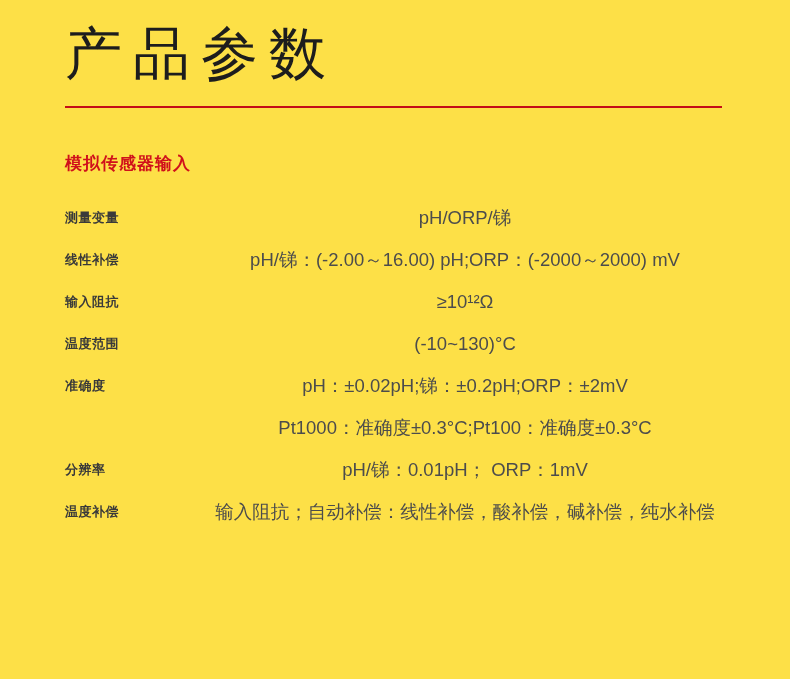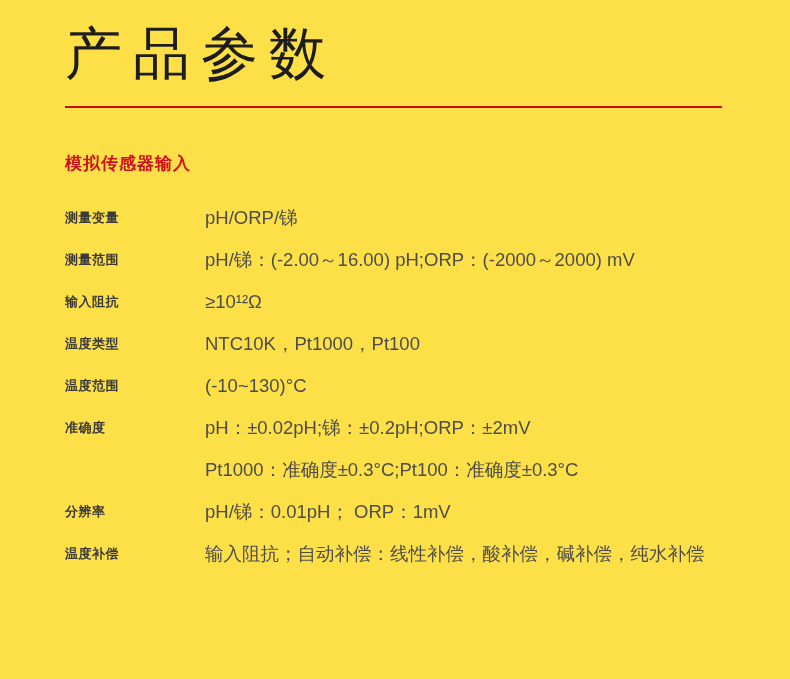--- a/index.html
+++ b/index.html
@@ -50,20 +50,21 @@
   .spec-label {
     flex: 0 0 140px;
     font-size: 13px;
     line-height: 42px;
     font-weight: 700;
     color: #3a3a3a;
     letter-spacing: 0.5px;
   }
   .spec-values {
     flex: 1 1 auto;
+    text-align: center;
   }
   .spec-value {
     font-size: 18.5px;
     line-height: 42px;
     font-weight: 400;
     color: #4c4c4c;
     white-space: nowrap;
   }
 </style>
 </head>
@@ -80,39 +81,33 @@
   <div class="spec-table">
 
     <div class="spec-row">
       <div class="spec-label">测量变量</div>
       <div class="spec-values">
         <div class="spec-value">pH/ORP/锑</div>
       </div>
     </div>
 
     <div class="spec-row">
-      <div class="spec-label">测量范围</div>
+      <div class="spec-label">线性补偿</div>
       <div class="spec-values">
         <div class="spec-value">pH/锑：(-2.00～16.00) pH;ORP：(-2000～2000) mV</div>
       </div>
     </div>
 
     <div class="spec-row">
       <div class="spec-label">输入阻抗</div>
       <div class="spec-values">
         <div class="spec-value">≥10¹²Ω</div>
       </div>
     </div>
 
-    <div class="spec-row">
-      <div class="spec-label">温度类型</div>
-      <div class="spec-values">
-        <div class="spec-value">NTC10K，Pt1000，Pt100</div>
-      </div>
-    </div>
 
     <div class="spec-row">
       <div class="spec-label">温度范围</div>
       <div class="spec-values">
         <div class="spec-value">(-10~130)°C</div>
       </div>
     </div>
 
     <div class="spec-row">
       <div class="spec-label">准确度</div>

